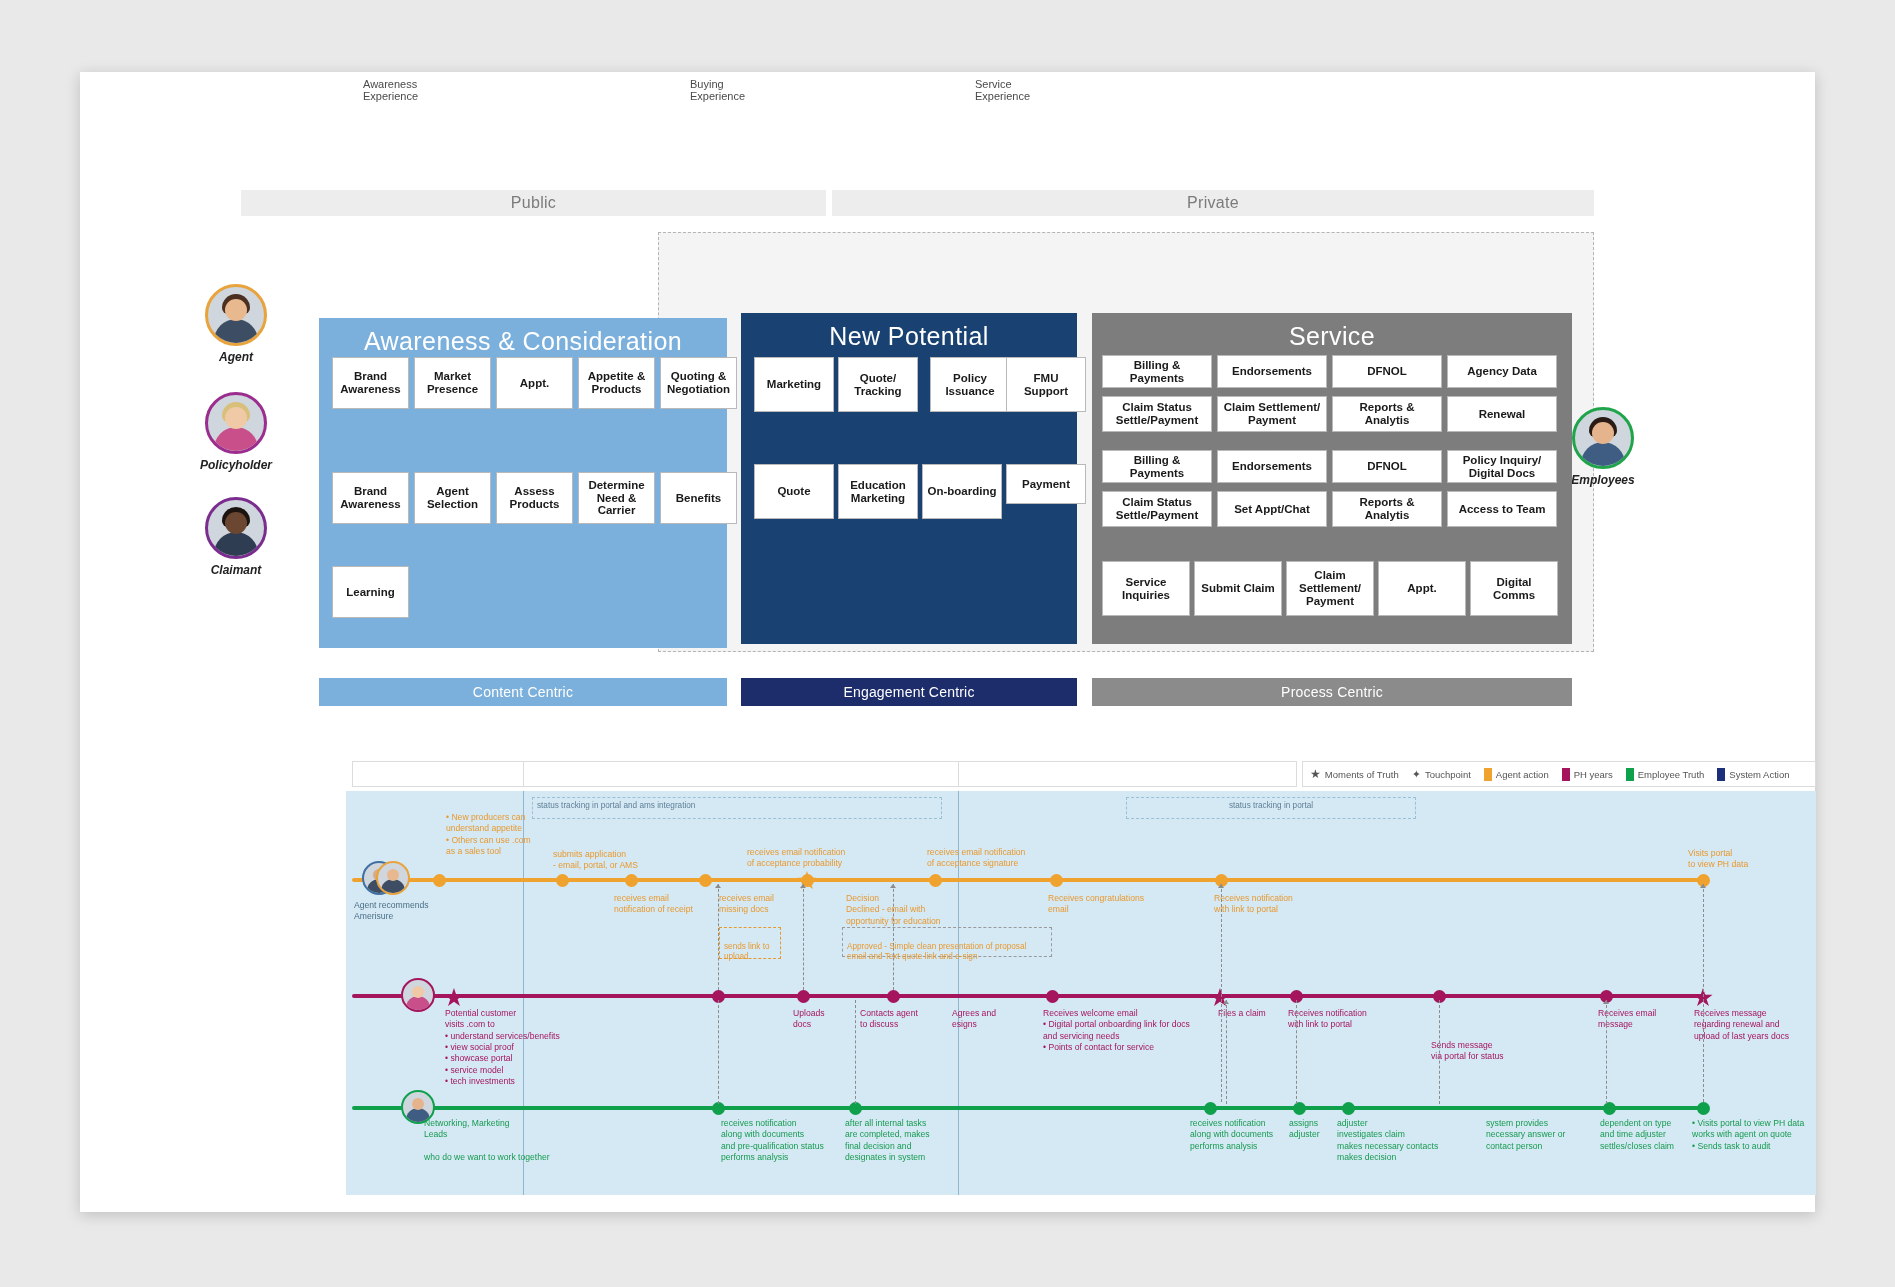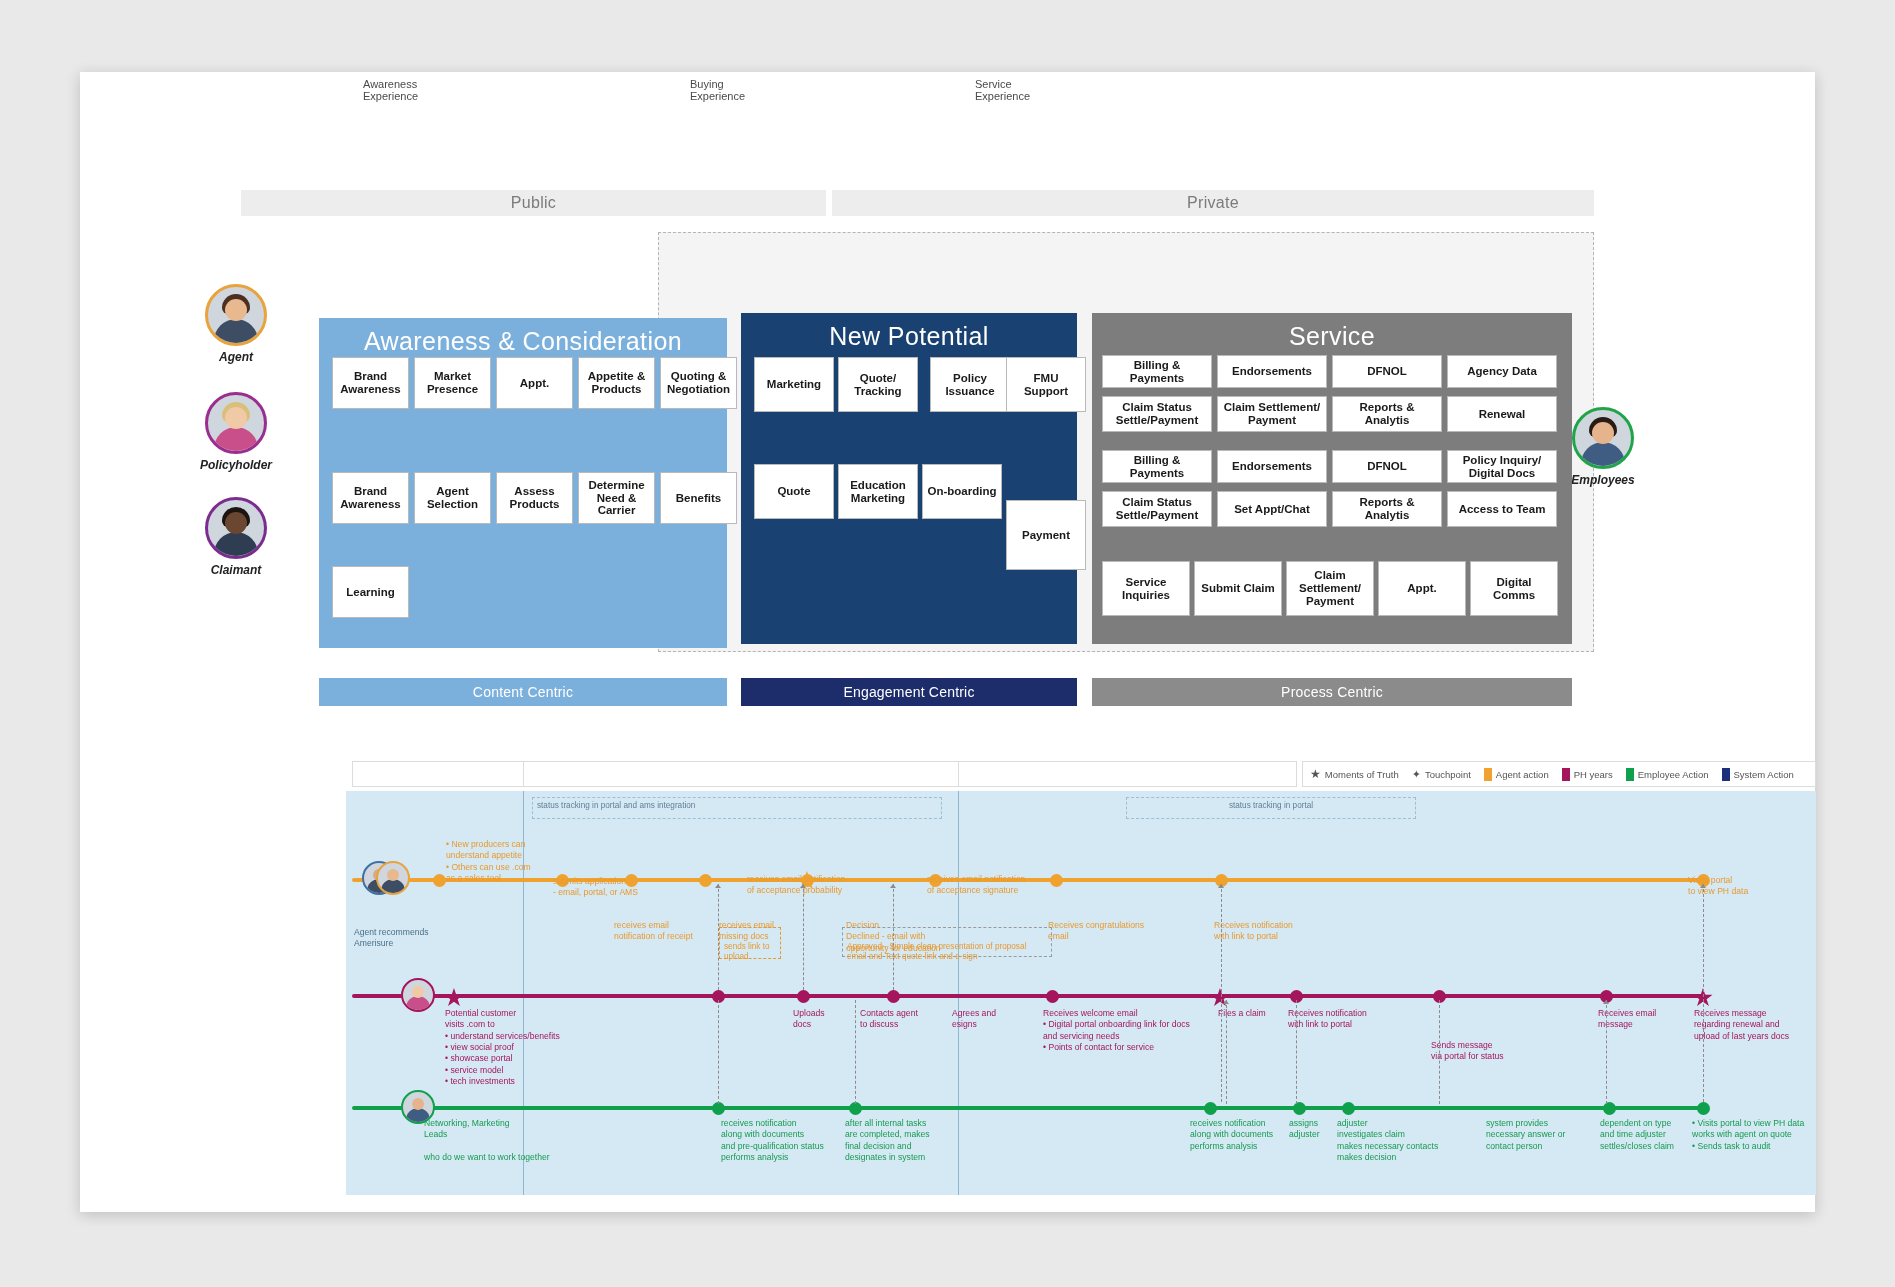--- a/index.html
+++ b/index.html
@@ -47,21 +47,21 @@
   .jm-sep{position:absolute;width:1px;background:#dcdcdc;}
   .legend{position:absolute;background:#fff;border:1px solid #dcdcdc;height:26px;box-sizing:border-box;
           display:flex;align-items:center;padding:0 7px;gap:13px;font-size:9.5px;color:#555;}
   .legend .li{display:flex;align-items:center;gap:4px;white-space:nowrap;}
   .swatch{width:8px;height:13px;display:inline-block;}
   .jm-body{position:absolute;background:#d5e9f5;}
   .lane-line{position:absolute;height:4px;border-radius:2px;}
   .node{position:absolute;width:13px;height:13px;border-radius:50%;}
   .starglyph{position:absolute;transform:translate(-50%,-50%);font-size:25px;}
   .note{position:absolute;font-size:8.6px;line-height:1.32;}
-  .note.orange{color:#e8992e;margin-top:27px;}
+  .note.orange{color:#e8992e;}
   .note.magenta{color:#a4155e;}
   .note.green{color:#169a4e;}
   .dashbox{position:absolute;border:1px dashed;box-sizing:border-box;font-size:8.2px;
            line-height:1.3;padding:3px 4px;}
   .vdash{position:absolute;width:0;border-left:1px dashed #8b8b8b;}
   .arrowup{position:absolute;width:0;height:0;border-left:3px solid transparent;
            border-right:3px solid transparent;border-bottom:4px solid #8b8b8b;}
   .vline-blue{position:absolute;width:1px;background:#8fb8cf;}
   .jm-persona{position:absolute;width:34px;height:34px;border-radius:50%;box-sizing:border-box;
               border:2px solid #ccc;overflow:hidden;background:#cfd6dd;}
@@ -144,21 +144,21 @@
       <div class="phase-title">New Potential</div>
     </div>
     <div class="cap" style="left:674px;top:285px;width:80px;height:55px;">Marketing</div>
     <div class="cap" style="left:758px;top:285px;width:80px;height:55px;">Quote/ Tracking</div>
     <div class="cap" style="left:842px;top:285px;width:80px;height:55px;margin-left:8px;">Policy Issuance</div>
     <div class="cap" style="left:926px;top:285px;width:80px;height:55px;">FMU Support</div>
 
     <div class="cap" style="left:674px;top:392px;width:80px;height:55px;">Quote</div>
     <div class="cap" style="left:758px;top:392px;width:80px;height:55px;">Education Marketing</div>
     <div class="cap" style="left:842px;top:392px;width:80px;height:55px;">On-boarding</div>
-    <div class="cap" style="left:926px;top:392px;width:80px;height:70px;margin-top:36px;">Payment</div>
+    <div class="cap" style="left:926px;top:392px;width:80px;height:40px;">Payment</div>
 
     <div class="phase" style="left:1012px;top:241px;width:480px;height:331px;background:#7d7d7d;">
       <div class="phase-title">Service</div>
     </div>
 
     <div class="cap" style="left:1022px;top:283px;width:110px;height:33px;">Billing &amp; Payments</div>
     <div class="cap" style="left:1137px;top:283px;width:110px;height:33px;">Endorsements</div>
     <div class="cap" style="left:1252px;top:283px;width:110px;height:33px;">DFNOL</div>
     <div class="cap" style="left:1367px;top:283px;width:110px;height:33px;">Agency Data</div>
 
@@ -215,21 +215,21 @@
       <span class="li">
         <span class="swatch" style="background:#f0a22e;"></span>
         <span>Agent action</span>
       </span>
       <span class="li">
         <span class="swatch" style="background:#a4155e;"></span>
         <span>PH years</span>
       </span>
       <span class="li">
         <span class="swatch" style="background:#0fa04c;"></span>
-        <span>Employee Action</span>
+        <span>Employee Truth</span>
       </span>
       <span class="li">
         <span class="swatch" style="background:#1c2f7a;"></span>
         <span>System Action</span>
       </span>
     </div>
 
     <div class="jm-body" style="left:266px;top:719px;width:1470px;height:404px;"></div>
     <div class="vline-blue" style="left:443px;top:719px;height:404px;"></div>
     <div class="vline-blue" style="left:878px;top:719px;height:404px;"></div>

